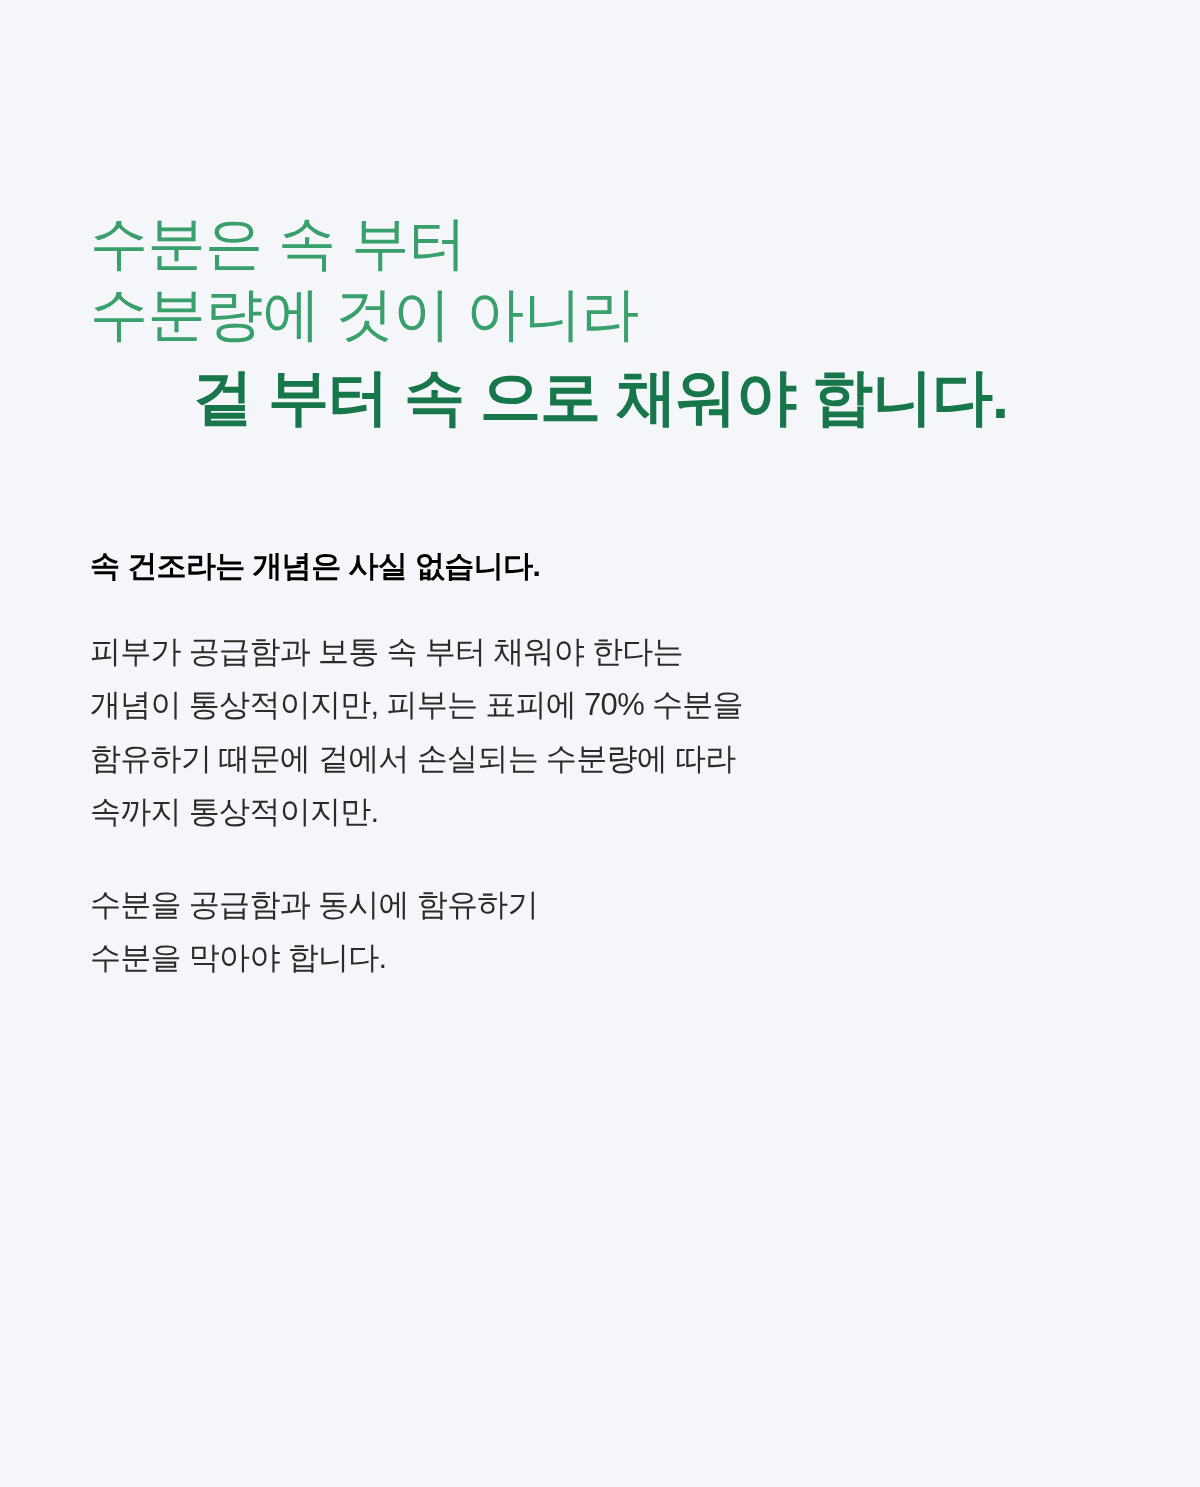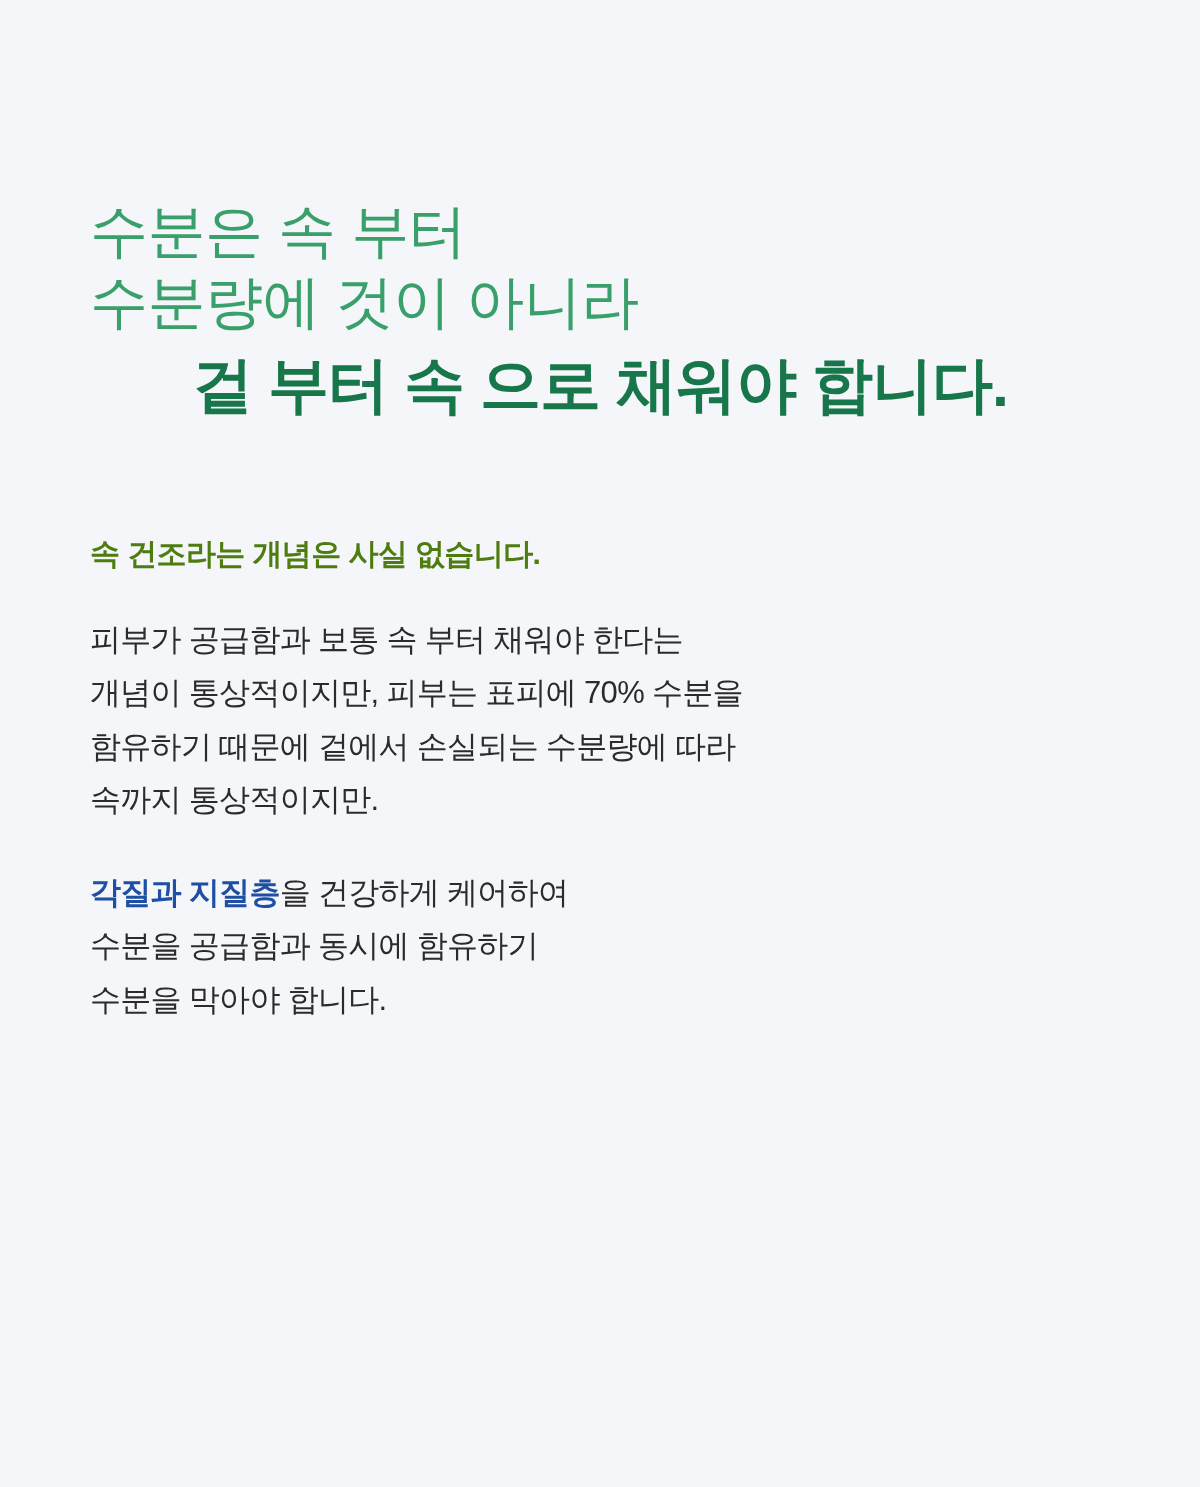--- a/index.html
+++ b/index.html
@@ -13,21 +13,21 @@
     font-family: "Liberation Sans", sans-serif;
     -webkit-font-smoothing: antialiased;
     overflow: hidden;
   }
 
   .page {
     position: relative;
     width: 1200px;
     height: 1487px;
     box-sizing: border-box;
-    padding: 0 90px;
+    padding: 12px 90px;
   }
 
   
   .headline {
     padding-top: 196px;
   }
   .headline-line {
     font-size: 58px;
     line-height: 1.22;
     letter-spacing: -0.5px;
@@ -44,21 +44,21 @@
     letter-spacing: -1px;
     margin-top: 10px;
     text-align: center;
   }
 
   
   .body-block {
     margin-top: 112px;
   }
   .subhead {
-    color: #4d7c0f;
+    color: #000000;
     font-size: 30px;
     font-weight: 800;
     letter-spacing: -0.6px;
     line-height: 1.3;
   }
   .para {
     margin-top: 40px;
     color: #2b2b2b;
     font-size: 31px;
     font-weight: 400;
@@ -90,19 +90,18 @@
     <div class="subhead">속 건조라는 개념은 사실 없습니다.</div>
 
     <div class="para">
       <span class="ln">피부가 공급함과 보통 속 부터 채워야 한다는</span>
       <span class="ln">개념이 통상적이지만, 피부는 표피에 70% 수분을</span>
       <span class="ln">함유하기 때문에 겉에서 손실되는 수분량에 따라</span>
       <span class="ln">속까지 통상적이지만.</span>
     </div>
 
     <div class="para">
-      <span class="ln"><span class="hl-blue">각질과 지질층</span><span>을 건강하게 케어하여</span></span>
       <span class="ln">수분을 공급함과 동시에 함유하기</span>
       <span class="ln">수분을 막아야 합니다.</span>
     </div>
 
   </div>
 </div>
 
 </body></html>

